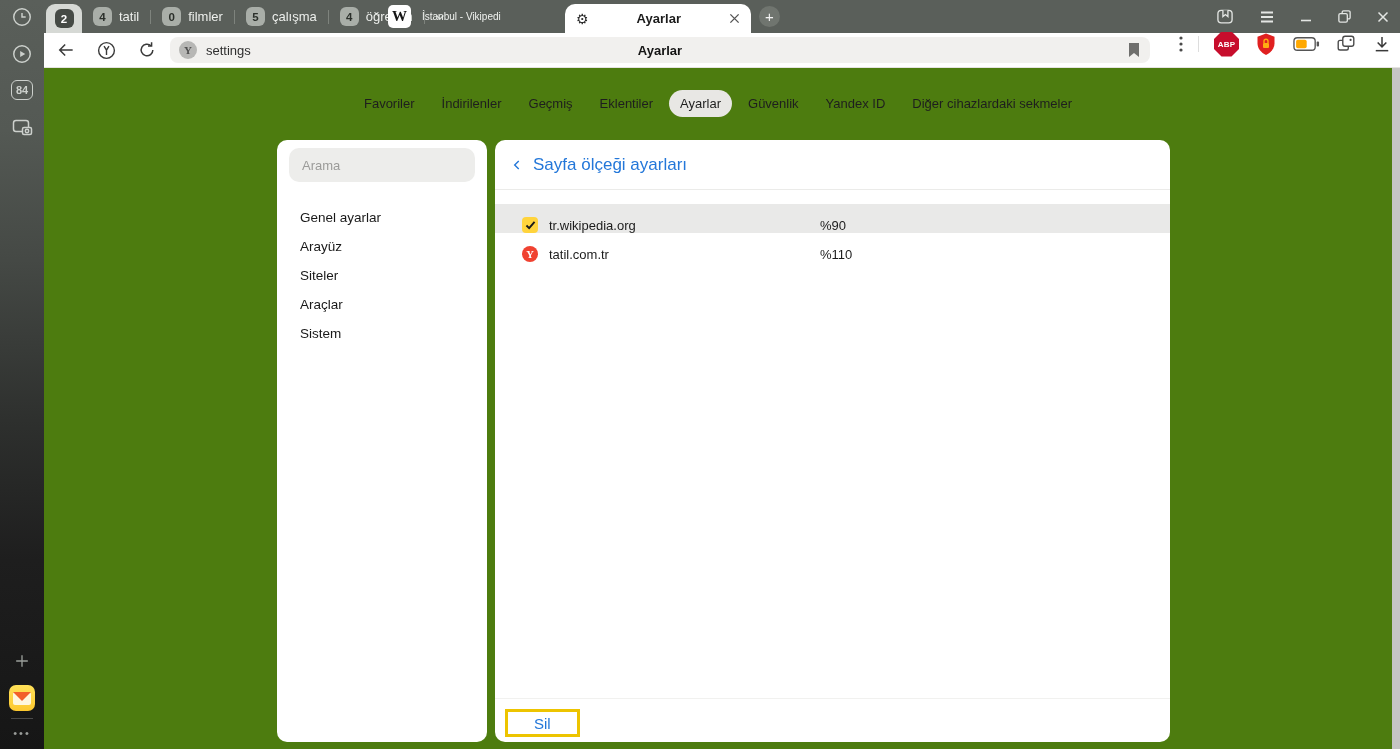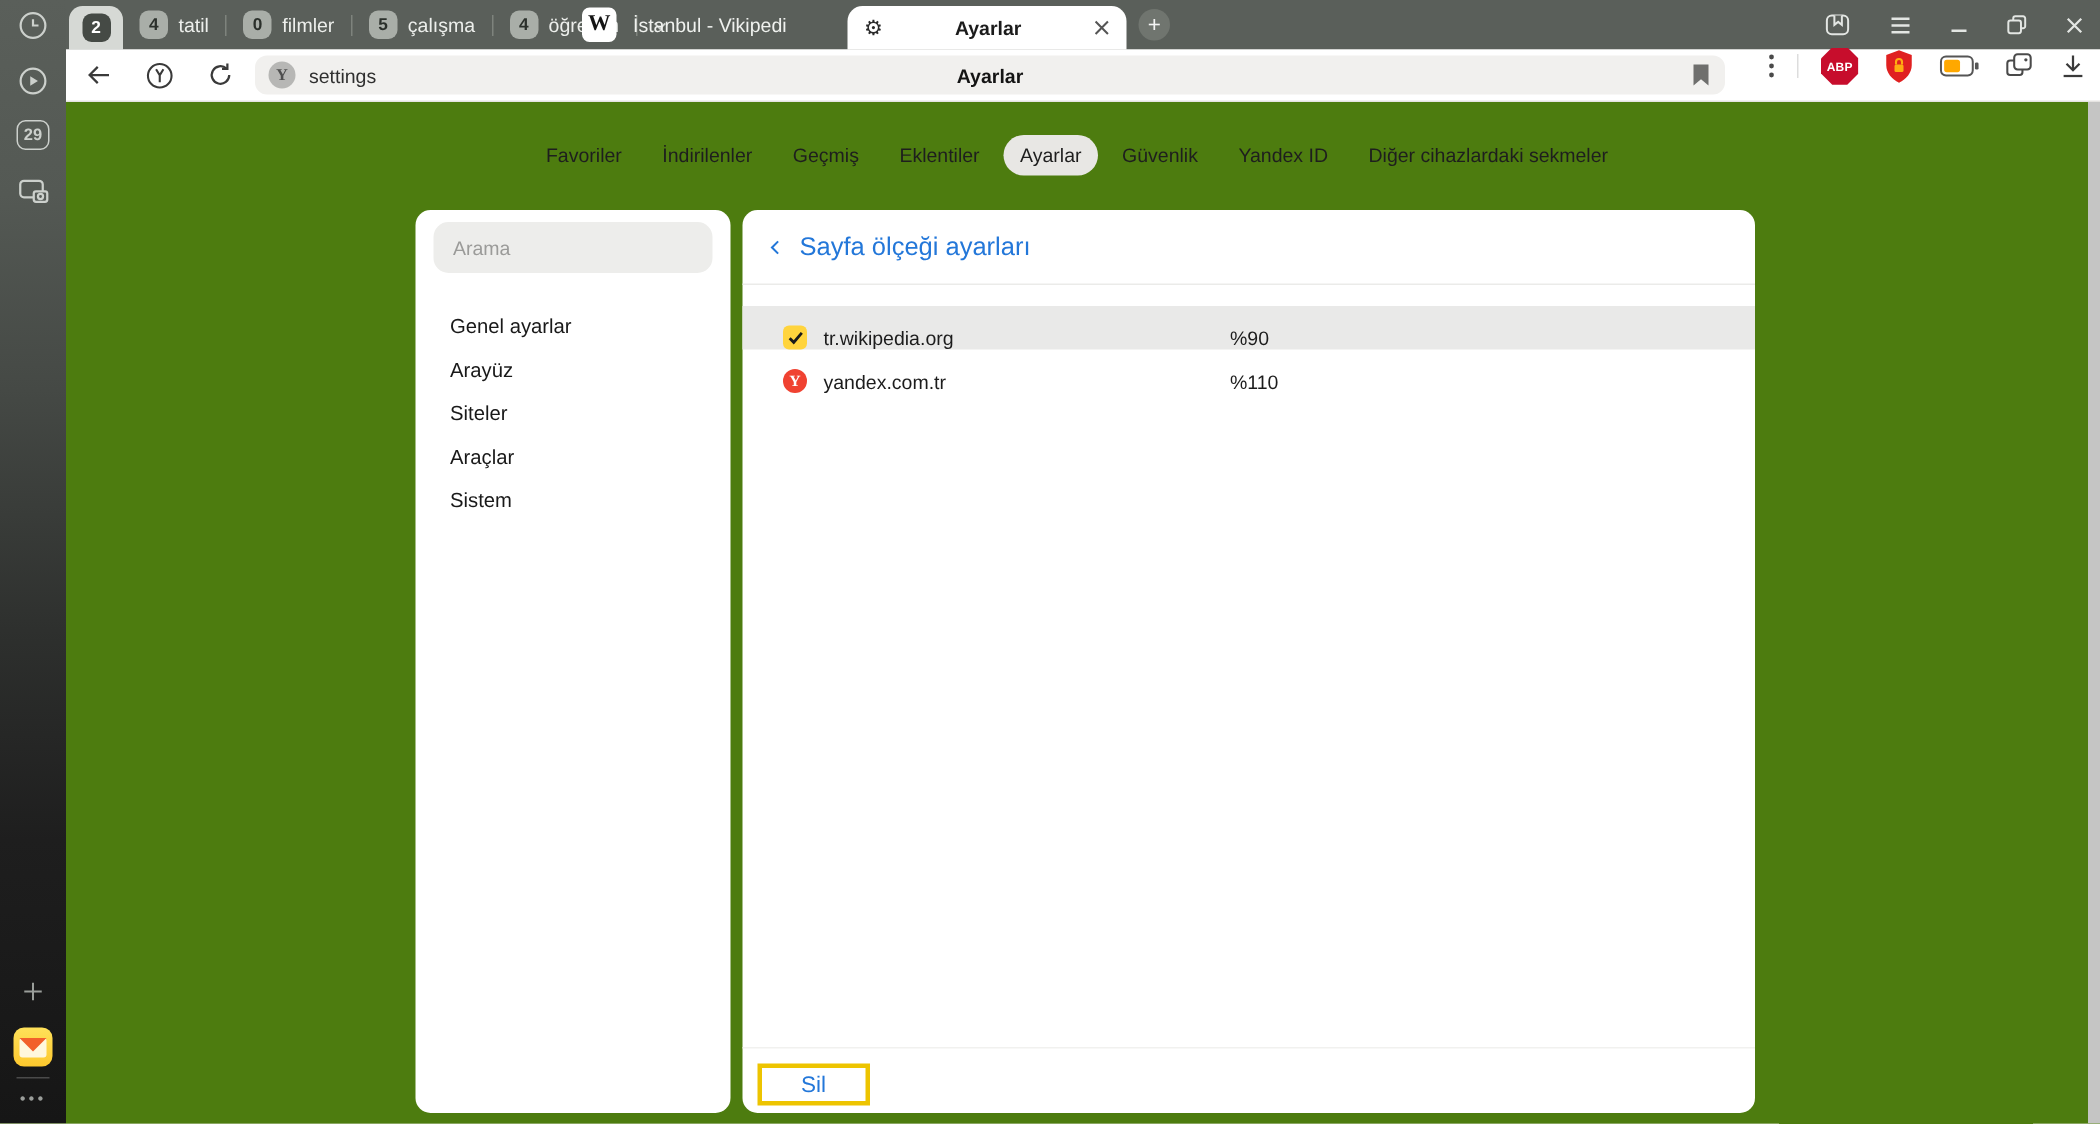--- a/index.html
+++ b/index.html
@@ -27,21 +27,21 @@
   .gbadge { min-width:19px; height:19px; padding:0 4px; border-radius:6px; background:#a9aea8; color:#2b302b;
     font-size:11.5px; font-weight:bold; display:flex; align-items:center; justify-content:center; }
   .gbadge.dark { background:#454a45; color:#fff; }
   .tgroup { display:flex; align-items:center; gap:7px; margin:0 11px; }
   .tgroup-label { color:#edefec; font-size:13px; }
   .gsep { width:1px; height:14px; background:#7e837d; }
   .groups-chevron { margin:0 8px; color:#cfd3cf; display:flex; }
   .bg-tab { position:absolute; left:344px; top:0; height:33px; display:flex; align-items:center; gap:11px; }
   .wiki-tile { width:23px; height:23px; background:#fff; border-radius:5px; display:flex; align-items:center; justify-content:center;
     font-family:"Liberation Serif", serif; font-weight:bold; font-size:15px; color:#151515; }
-  .bg-tab-title { color:#f0f2ef; font-size:13px; }
+  .bg-tab-title { color:#f0f2ef; font-size:10px; }
   .active-tab { position:absolute; left:521px; top:4px; width:186px; height:29px; background:#fff;
     border-radius:10px 10px 0 0; display:flex; align-items:center; padding:0 11px; }
   .tab-gear { font-family:"DejaVu Sans", sans-serif; font-size:14px; color:#2b2b2b; line-height:1; }
   .active-tab-title { flex:1; text-align:center; font-size:13px; font-weight:bold; color:#1b1b1b; }
   .newtab-btn { position:absolute; left:715px; top:6px; width:21px; height:21px; border-radius:50%; background:#70756f;
     color:#f4f4f4; font-size:15px; display:flex; align-items:center; justify-content:center; line-height:1; }
   .win-controls { position:absolute; right:10px; top:0; height:33px; display:flex; align-items:center; gap:24px; color:#e3e6e3; }
   .win-controls > span { display:flex; align-items:center; justify-content:center; }
 
   
@@ -105,21 +105,21 @@
           <path d="M12 7.5V12h4"></path>
         </svg>
     </div>
     <div class="rail-icon" style="top:43px;height:22px;">
       <svg width="22" height="22" viewBox="0 0 24 24" fill="none" stroke="#ccd0cc" stroke-width="1.6">
           <circle cx="12" cy="12" r="9"></circle>
           <path d="M10 8.6l5.6 3.4-5.6 3.4z" fill="#ccd0cc" stroke="none"></path>
         </svg>
     </div>
     <div class="rail-icon" style="top:80px;height:20px;">
-      <span class="rail-badge">29</span>
+      <span class="rail-badge">84</span>
     </div>
     <div class="rail-icon" style="top:115px;height:24px;">
       <svg width="24" height="24" viewBox="0 0 24 24" fill="none" stroke="#ccd0cc" stroke-width="1.5">
           <rect x="3.5" y="5.5" width="15" height="11" rx="2.5"></rect>
           <rect x="12.5" y="12.5" width="9" height="7" rx="1.5" fill="#565b57" stroke="#ccd0cc"></rect>
           <circle cx="17" cy="16" r="1.7"></circle>
         </svg>
     </div>
     <div class="rail-icon" style="top:650px;height:22px;">
       <svg width="20" height="20" viewBox="0 0 24 24" fill="none" stroke="#9a9e9a" stroke-width="1.6">
@@ -332,21 +332,21 @@
                 </svg>
             </span>
           </span>
           <span class="row-site">tr.wikipedia.org</span>
           <span class="row-zoom">%90</span>
         </div>
         <div class="zoom-row">
           <span class="row-icon">
             <span class="yandex-fav">Y</span>
           </span>
-          <span class="row-site">yandex.com.tr</span>
+          <span class="row-site">tatil.com.tr</span>
           <span class="row-zoom">%110</span>
         </div>
       </div>
 
       <div class="card-footer">
         <div class="sil-btn">Sil</div>
       </div>
     </div>
   </div>
 

